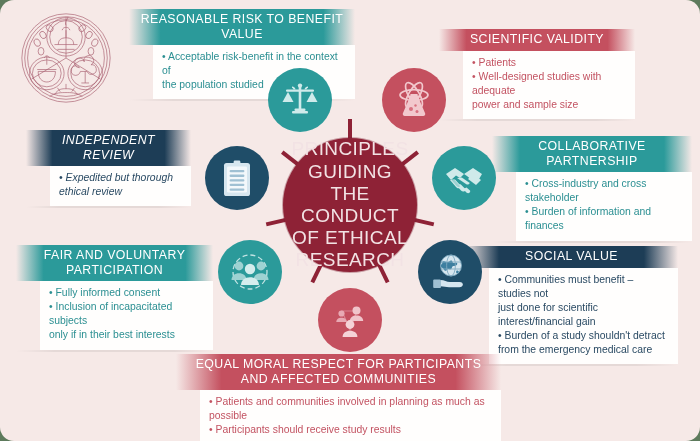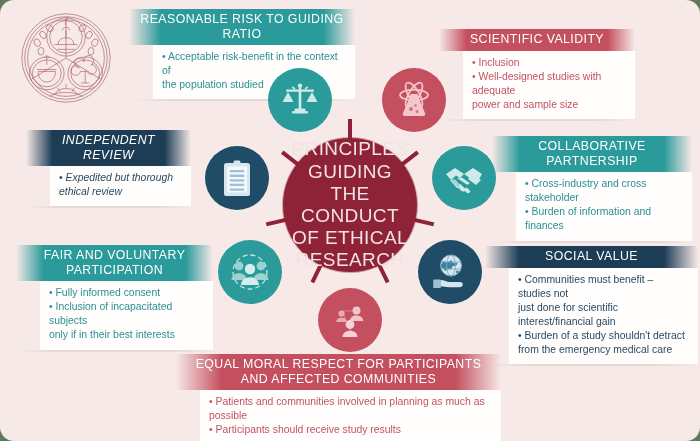--- a/index.html
+++ b/index.html
@@ -313,48 +313,48 @@
           <rect x="12.6" y="16.6" width="14.8" height="2.3" rx="1"></rect>
           <rect x="12.6" y="21.2" width="14.8" height="2.3" rx="1"></rect>
           <rect x="12.6" y="25.8" width="14.8" height="2.3" rx="1"></rect>
           <rect x="12.6" y="30.4" width="14.8" height="2.3" rx="1"></rect>
         </g>
       </svg>
     </span>
   </div>
 
   <div class="card" style="left:129px; top:9px; width:226px;">
-    <div class="hdr teal">REASONABLE RISK TO GUIDING RATIO</div>
+    <div class="hdr teal">REASONABLE RISK TO BENEFIT VALUE</div>
     <div class="body teal">
       <div class="li">• Acceptable risk-benefit in the context of
 the population studied</div>
     </div>
     <div class="foot"></div>
   </div>
 
   <div class="card" style="left:439px; top:29px; width:196px;">
     <div class="hdr red">SCIENTIFIC VALIDITY</div>
     <div class="body red">
-      <div class="li">• Inclusion</div>
+      <div class="li">• Patients</div>
       <div class="li">• Well-designed studies with adequate
    power and sample size</div>
     </div>
     <div class="foot"></div>
   </div>
 
   <div class="card" style="left:492px; top:136px; width:200px;">
     <div class="hdr teal">COLLABORATIVE PARTNERSHIP</div>
     <div class="body teal">
       <div class="li">• Cross-industry and cross stakeholder</div>
       <div class="li">• Burden of information and finances</div>
     </div>
     <div class="foot"></div>
   </div>
 
-  <div class="card" style="left:485px; top:246px; width:213px;">
+  <div class="card" style="left:465px; top:246px; width:213px;">
     <div class="hdr navy">SOCIAL VALUE</div>
     <div class="body navy">
       <div class="li">• Communities must benefit – studies not
    just done for scientific interest/financial gain</div>
       <div class="li">• Burden of a study shouldn't detract
    from the emergency medical care</div>
     </div>
     <div class="foot"></div>
   </div>
 

